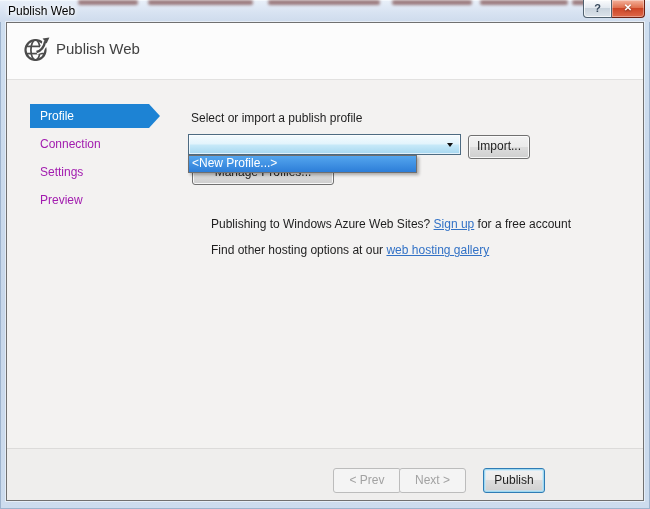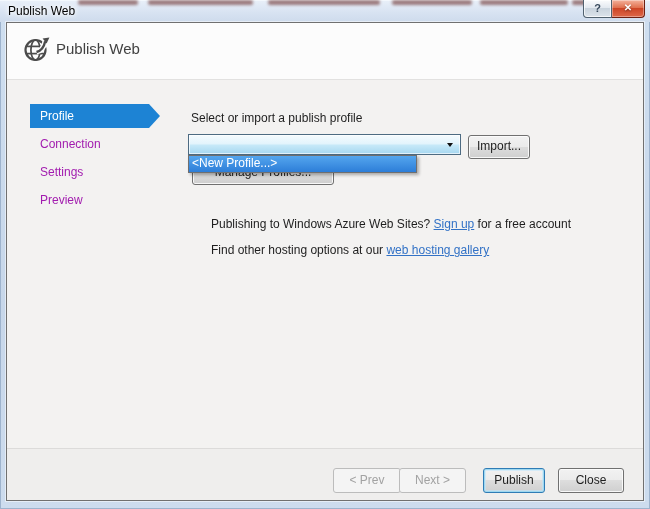--- a/index.html
+++ b/index.html
@@ -192,16 +192,15 @@
     </div>
 
     <div class="linkline line-gallery">
       <span>Find other hosting options at our </span><a>web hosting gallery</a>
     </div>
 
     <div class="footer"></div>
     <div class="w7btn disabled btn-prev">&lt; Prev</div>
     <div class="w7btn default btn-publish">Publish</div>
     <div class="w7btn disabled btn-next">Next &gt;</div>
-    <div class="w7btn btn-close">Close</div>
 
   </div>
 </div>
 
 </body></html>

